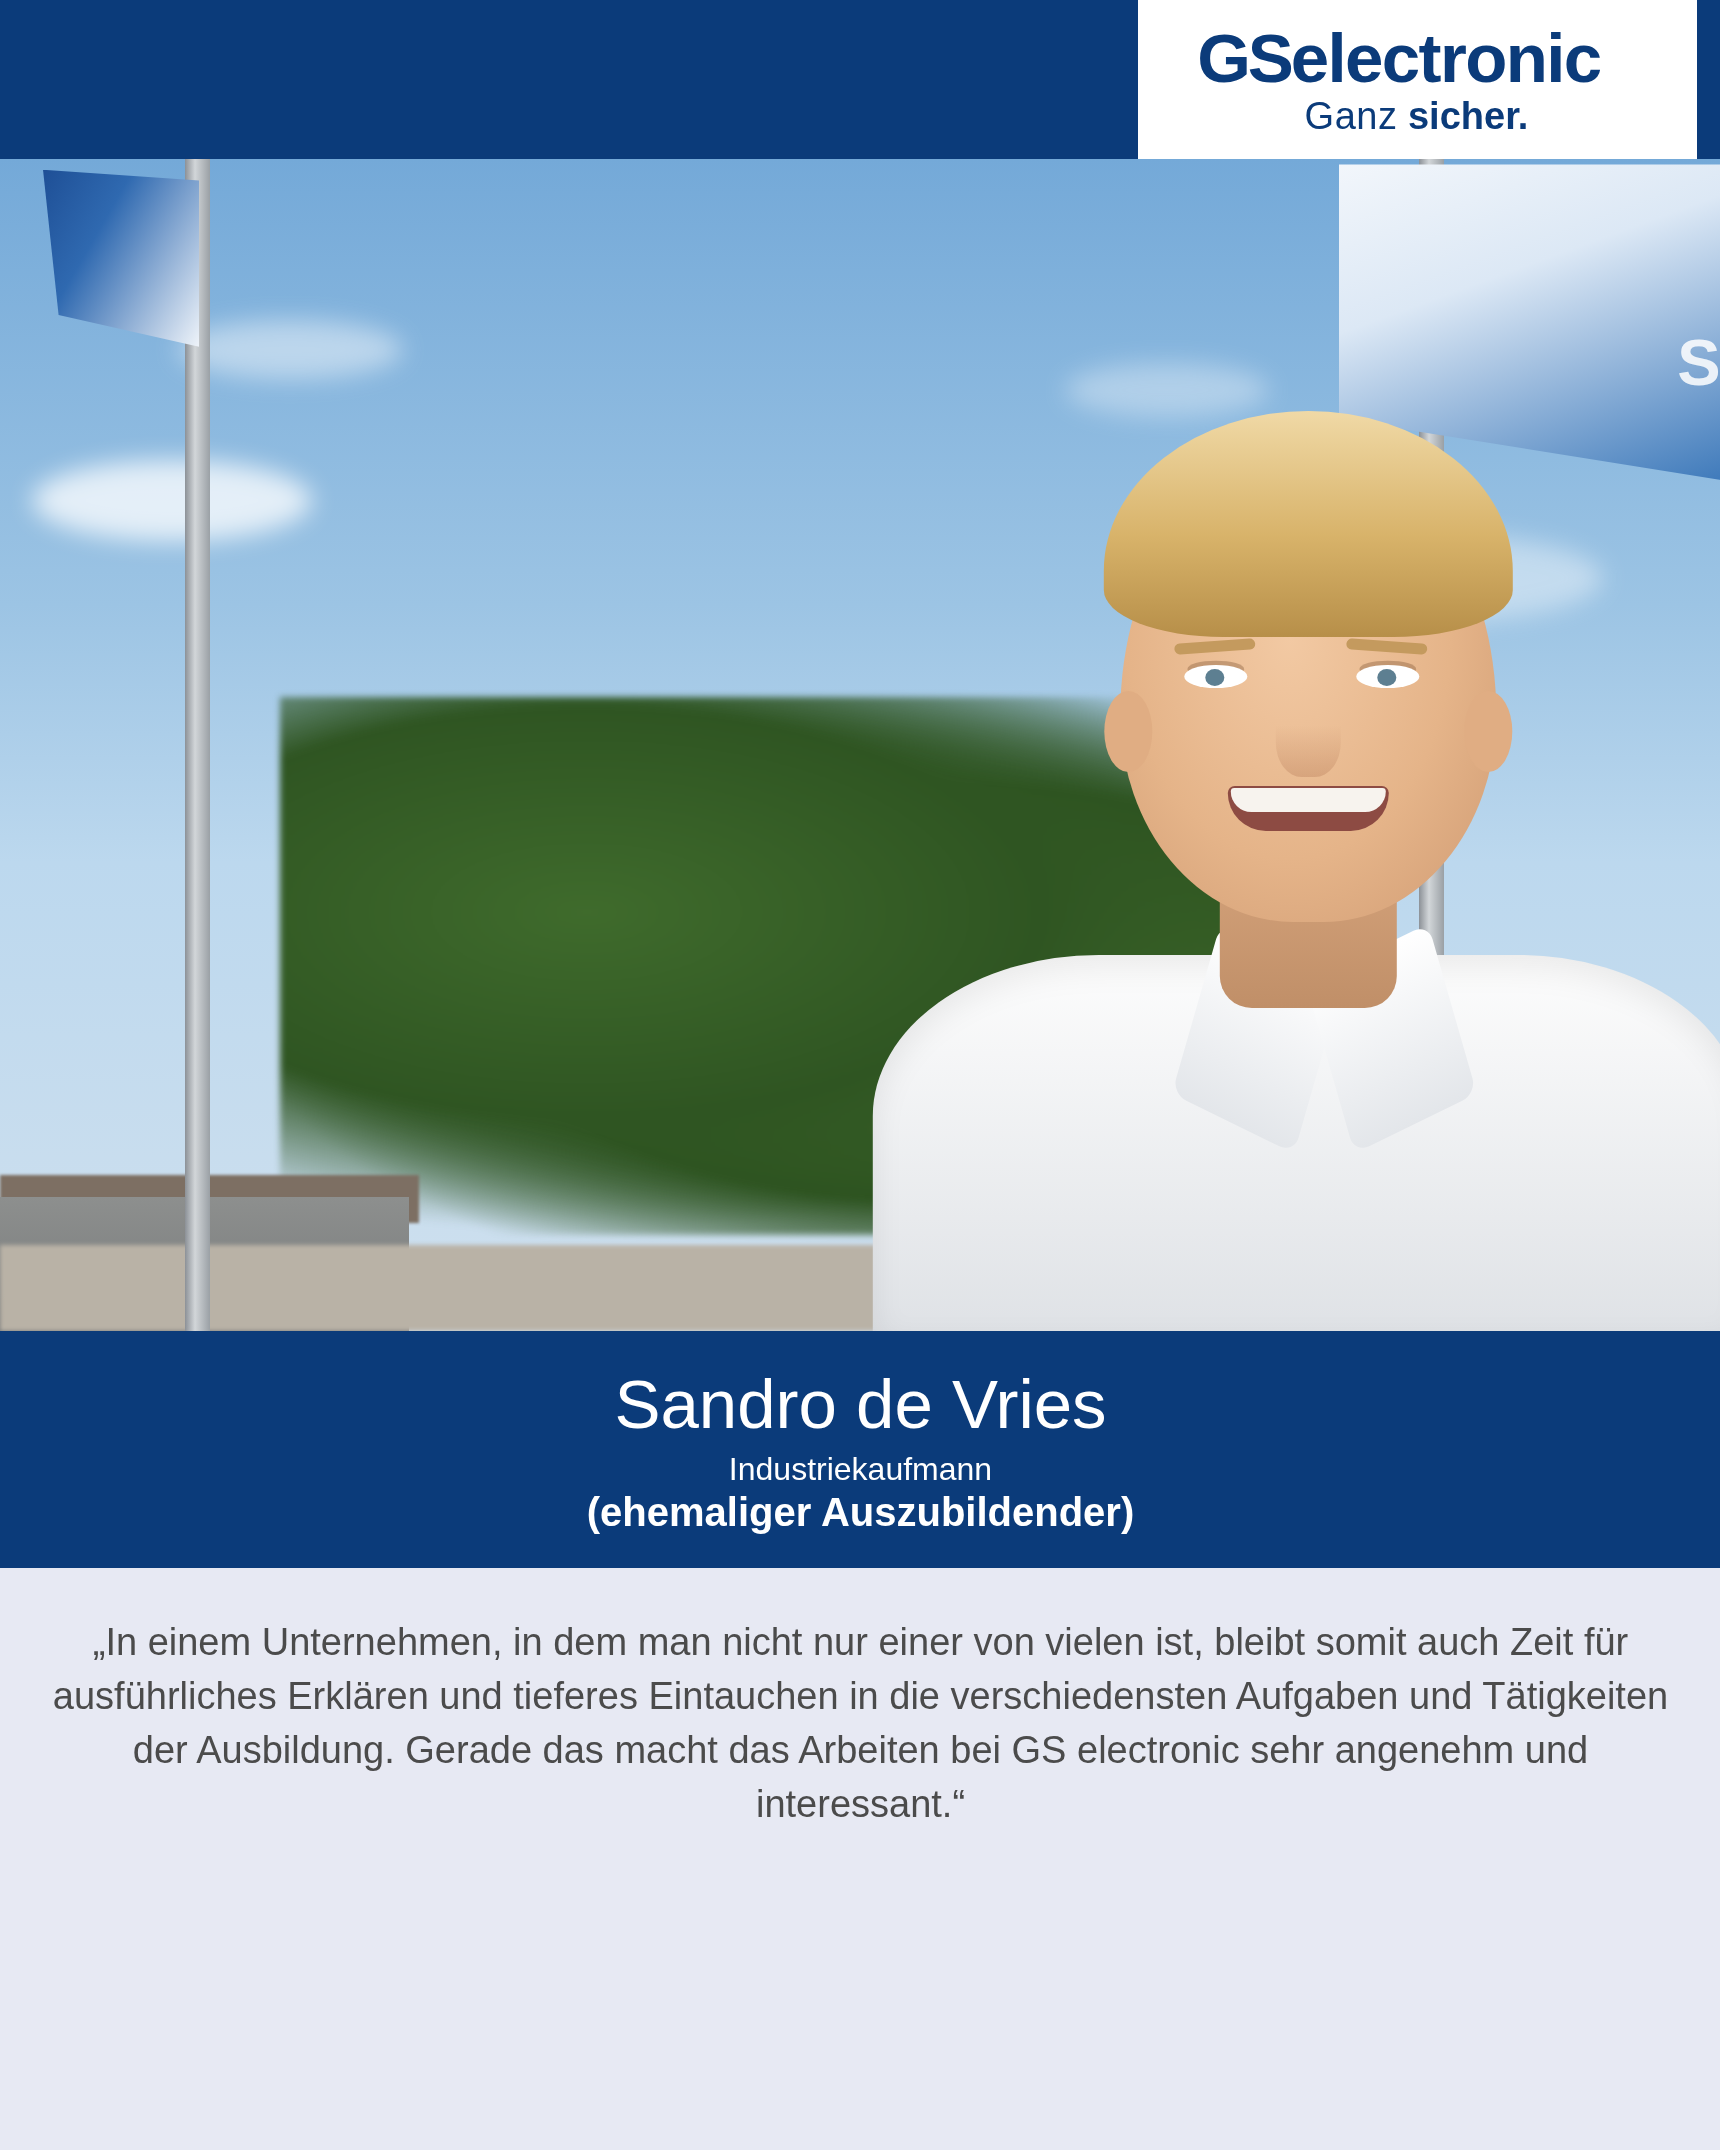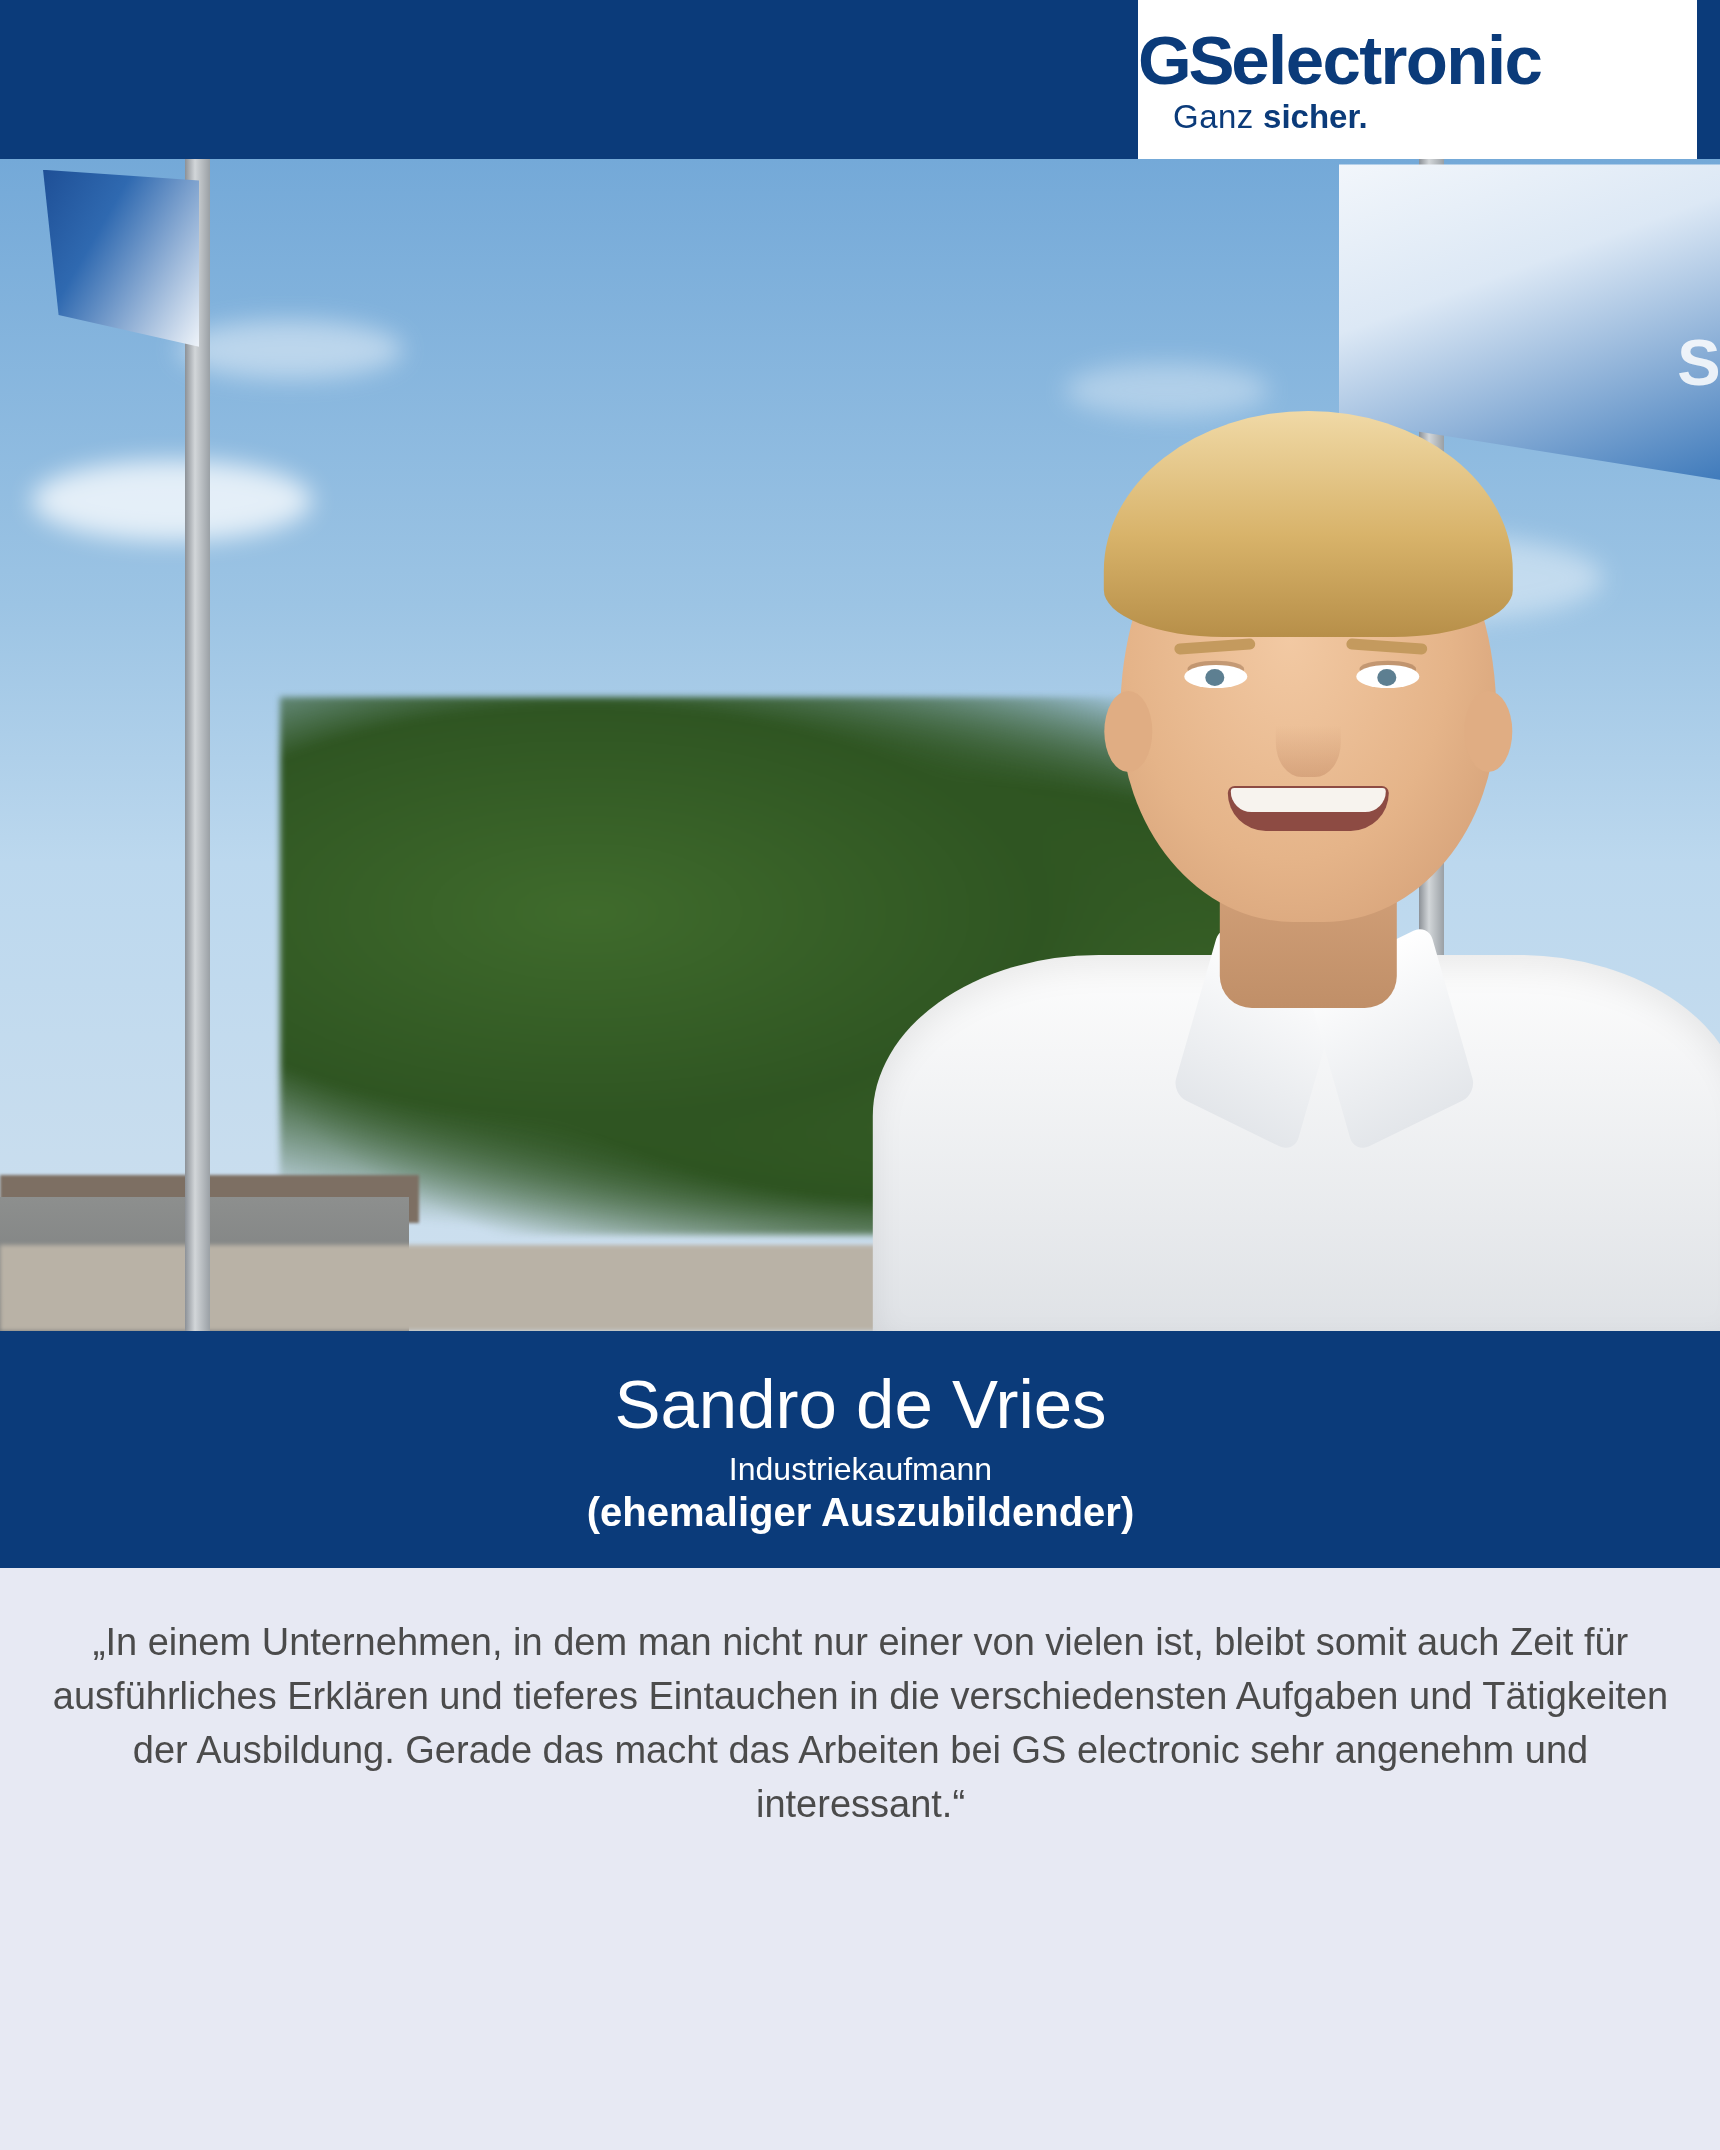--- a/index.html
+++ b/index.html
@@ -33,40 +33,40 @@
   }
   .header-white-panel {
     position: absolute;
     top: 0;
     right: 24px;
     width: 559px;
     height: 159px;
     background: #ffffff;
     display: flex;
     flex-direction: column;
-    align-items: flex-start;
+    align-items: center;
     justify-content: center;
     padding-right: 37px;
     box-sizing: border-box;
   }
   .logo-main {
     font-family: "Liberation Sans", sans-serif;
     font-weight: bold;
     font-size: 69px;
     letter-spacing: -1.6px;
     color: #0b3b7a;
     line-height: 1.0;
     white-space: nowrap;
   }
   .logo-main .gs {
     letter-spacing: -3.2px;
   }
   .logo-tagline {
     margin-top: 4.3px;
-    font-size: 33px;
+    font-size: 38px;
     color: #0b3b7a;
     line-height: 1;
     white-space: nowrap;
     margin-left: 35px;
   }
   .logo-tagline .ganz {
     font-weight: normal;
     letter-spacing: 0.5px;
   }
   .logo-tagline .sicher {

